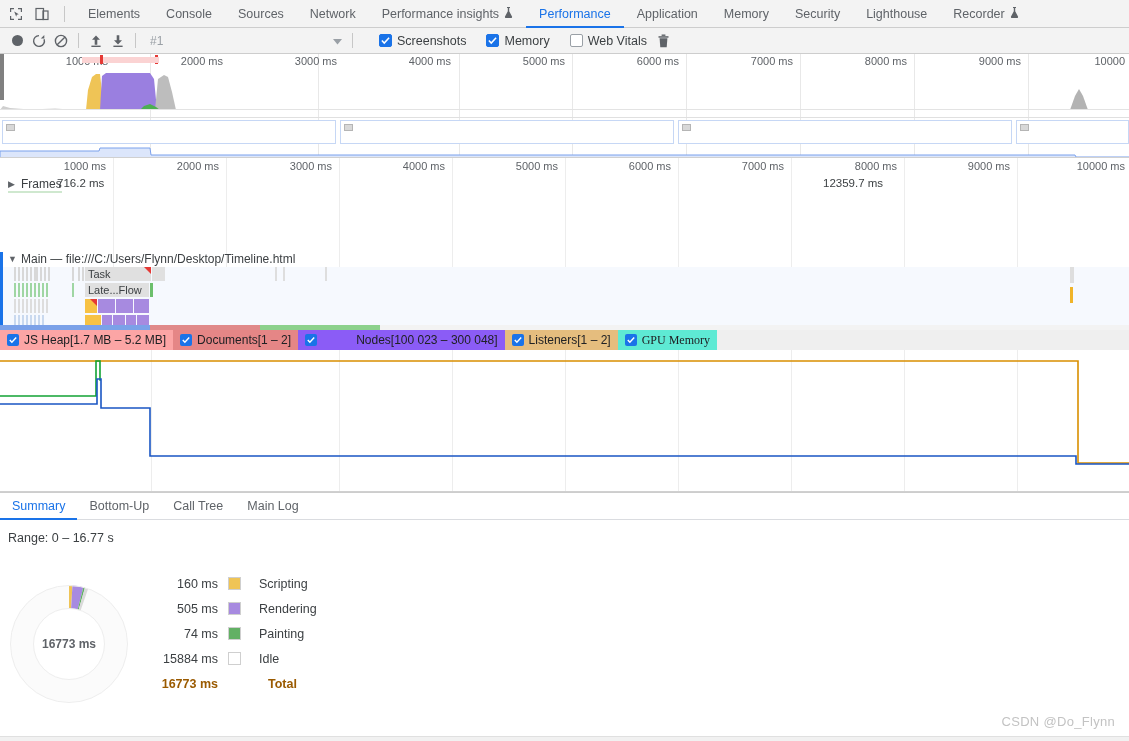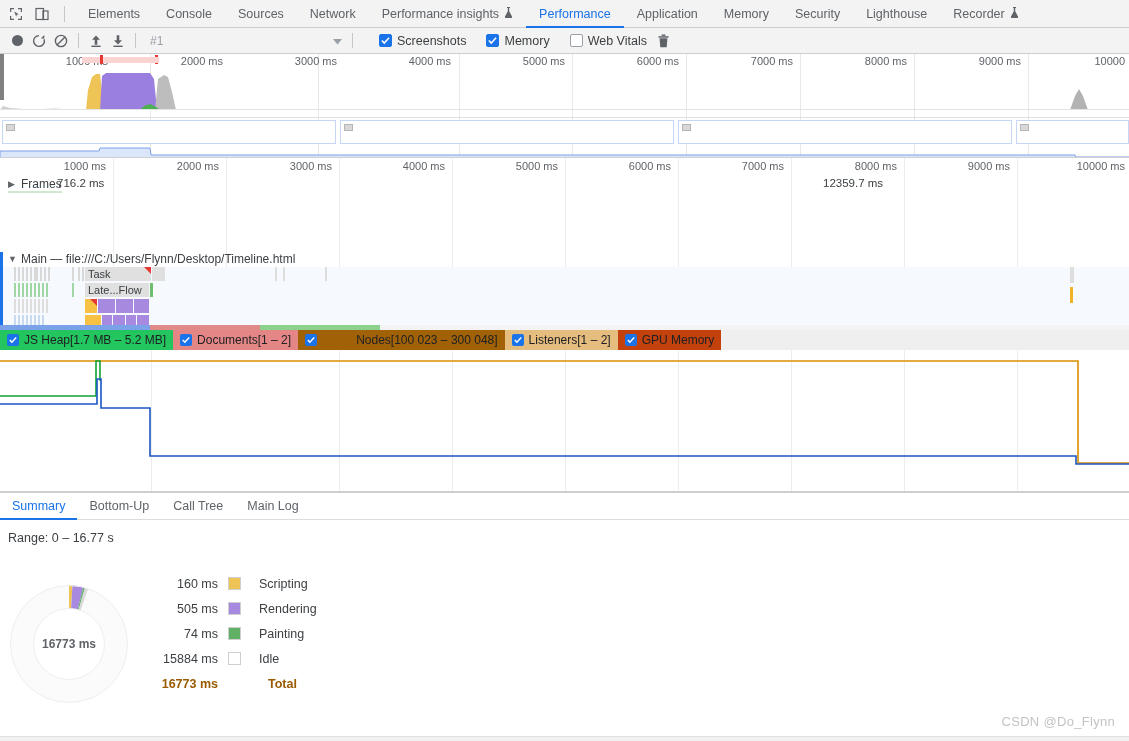--- a/index.html
+++ b/index.html
@@ -507,53 +507,53 @@
 
     <svg style="position:absolute; left:0; top:167px; width:1129px; height:5px;">
       <rect x="0" y="0" width="150" height="5" fill="#7ba1e8"></rect>
       <rect x="150" y="0" width="110" height="5" fill="#e08a8a"></rect>
       <rect x="260" y="0" width="120" height="5" fill="#8cd18c"></rect>
       <rect x="380" y="0" width="749" height="5" fill="#f3f3f3"></rect>
     </svg>
   </div>
 
   <div class="counters">
-    <label class="ctr" style="background:#22c55e;">
+    <label class="ctr" style="background:#fca5a5;">
       <span class="box">
         <svg class="tick" viewBox="0 0 10 10">
             <path d="M1 5l2.6 2.8L9 2" fill="none" stroke="#fff" stroke-width="1.8"></path>
           </svg>
       </span>
       <span>JS Heap[1.7 MB – 5.2 MB]</span>
     </label>
     <label class="ctr" style="background:#e58686;">
       <span class="box">
         <svg class="tick" viewBox="0 0 10 10">
             <path d="M1 5l2.6 2.8L9 2" fill="none" stroke="#fff" stroke-width="1.8"></path>
           </svg>
       </span>
       <span>Documents[1 – 2]</span>
     </label>
-    <label class="ctr" style="background:#a16207;gap:39px;">
+    <label class="ctr" style="background:#8b5cf6;gap:39px;">
       <span class="box">
         <svg class="tick" viewBox="0 0 10 10">
             <path d="M1 5l2.6 2.8L9 2" fill="none" stroke="#fff" stroke-width="1.8"></path>
           </svg>
       </span>
       <span>Nodes[100 023 – 300 048]</span>
     </label>
     <label class="ctr" style="background:#e5bd7e;">
       <span class="box">
         <svg class="tick" viewBox="0 0 10 10">
             <path d="M1 5l2.6 2.8L9 2" fill="none" stroke="#fff" stroke-width="1.8"></path>
           </svg>
       </span>
       <span>Listeners[1 – 2]</span>
     </label>
-    <label class="ctr" style="background:#c2410c;">
+    <label class="ctr" style="background:#5eead4;font-family:Liberation Serif, serif;">
       <span class="box">
         <svg class="tick" viewBox="0 0 10 10">
             <path d="M1 5l2.6 2.8L9 2" fill="none" stroke="#fff" stroke-width="1.8"></path>
           </svg>
       </span>
       <span>GPU Memory</span>
     </label>
     <div class="ctr-fill"></div>
   </div>
 

